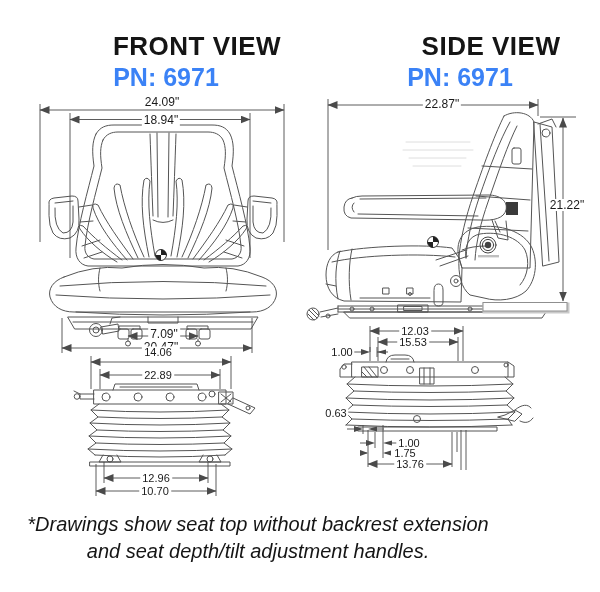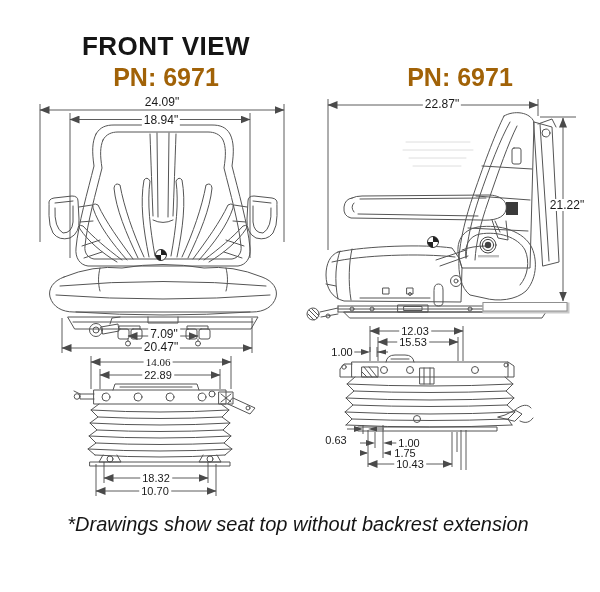--- a/index.html
+++ b/index.html
@@ -1,27 +1,27 @@
 <!DOCTYPE html>
 <html><head>
 <meta charset="utf-8">
 <style>
   html,body{margin:0;padding:0;background:#fff;}
   #stage{position:relative;width:600px;height:592px;background:#fff;overflow:hidden;
          font-family:"Liberation Sans",sans-serif;color:#1c1c1c;}
   #art{position:absolute;left:0;top:0;}
   .vtitle{position:absolute;transform:translateX(-50%);font-weight:bold;font-size:26px;
-          letter-spacing:.5px;white-space:nowrap;color:#151515;}
+          letter-spacing:.5px;white-space:nowrap;color:#151515;margin-left:31px;}
   .pn{position:absolute;transform:translateX(-50%);font-weight:bold;font-size:25px;
-      white-space:nowrap;color:#a16207;}
+      white-space:nowrap;color:#3b82f6;}
   .dim{position:absolute;transform:translate(-50%,-50%);font-size:12px;line-height:1;
        background:#fff;padding:0 2px;white-space:nowrap;color:#1a1a1a;}
   .dim.sm{font-size:11px;}
   .footnote{position:absolute;width:516px;text-align:center;font-style:italic;
-            font-size:20px;color:#151515;white-space:nowrap;margin-left:40px;}
+            font-size:20px;color:#151515;white-space:nowrap;}
 </style>
 </head>
 <body>
 
 <div id="stage">
 
   <svg id="art" width="600" height="592" viewBox="0 0 600 592">
     <defs>
       <marker id="arw" markerWidth="11" markerHeight="8" refX="9.5" refY="4" orient="auto-start-reverse" markerUnits="userSpaceOnUse">
         <path d="M0,0 L10,4 L0,8 Z" fill="#4a4a4a"></path>
@@ -303,35 +303,37 @@
 
       <path d="M360,453 L367,453 M385,453 L391,453"></path>
       <path d="M368,453 L360,450 L360,456 Z M383,453 L391,450.5 L391,455.5 Z" fill="#4a4a4a" stroke="none"></path>
 
       <line x1="368" y1="464" x2="452" y2="464" marker-start="url(#arw)" marker-end="url(#arw)"></line>
     </g>
   </svg>
 
   <div class="vtitle" style="left:166px;top:31px;">FRONT VIEW</div>
   <div class="pn" style="left:166px;top:63px;">PN: 6971</div>
+  <div class="vtitle" style="left:460px;top:31px;">SIDE VIEW</div>
   <div class="pn" style="left:460px;top:63px;">PN: 6971</div>
 
   <span class="dim" style="left:162px;top:102px;">24.09"</span>
   <span class="dim" style="left:161px;top:120px;">18.94"</span>
   <span class="dim" style="left:164px;top:334px;">7.09"</span>
   <span class="dim" style="left:161px;top:347px;">20.47"</span>
-  <span class="dim sm" style="left:158px;top:362px;font-family:Liberation Serif, serif;">14.06</span>
+  <span class="dim sm" style="left:158px;top:352px;">14.06</span>
   <span class="dim sm" style="left:158px;top:375px;">22.89</span>
-  <span class="dim sm" style="left:156px;top:478px;">18.32</span>
+  <span class="dim sm" style="left:156px;top:478px;">12.96</span>
   <span class="dim sm" style="left:155px;top:491px;">10.70</span>
 
   <span class="dim" style="left:442px;top:104px;">22.87"</span>
   <span class="dim" style="left:567px;top:205px;">21.22"</span>
   <span class="dim sm" style="left:415px;top:331px;">12.03</span>
   <span class="dim sm" style="left:413px;top:342px;">15.53</span>
   <span class="dim sm" style="left:342px;top:352px;">1.00</span>
-  <span class="dim sm" style="left:336px;top:440px;">0.63</span>
+  <span class="dim sm" style="left:336px;top:413px;">0.63</span>
   <span class="dim sm" style="left:409px;top:443px;">1.00</span>
   <span class="dim sm" style="left:405px;top:453px;">1.75</span>
-  <span class="dim sm" style="left:410px;top:464px;">10.43</span>
+  <span class="dim sm" style="left:410px;top:464px;">13.76</span>
 
   <div class="footnote" style="left:0;top:513px;">*Drawings show seat top without backrest extension</div>
+  <div class="footnote" style="left:0;top:540px;">and seat depth/tilt adjustment handles.</div>
 </div>
 
 </body></html>

